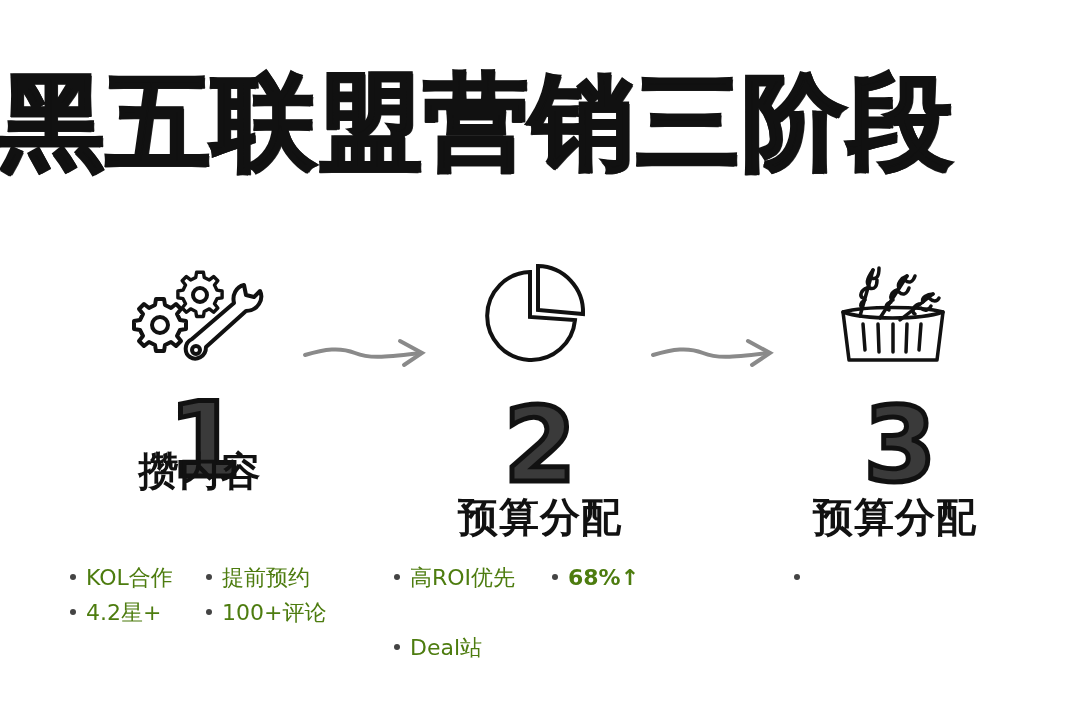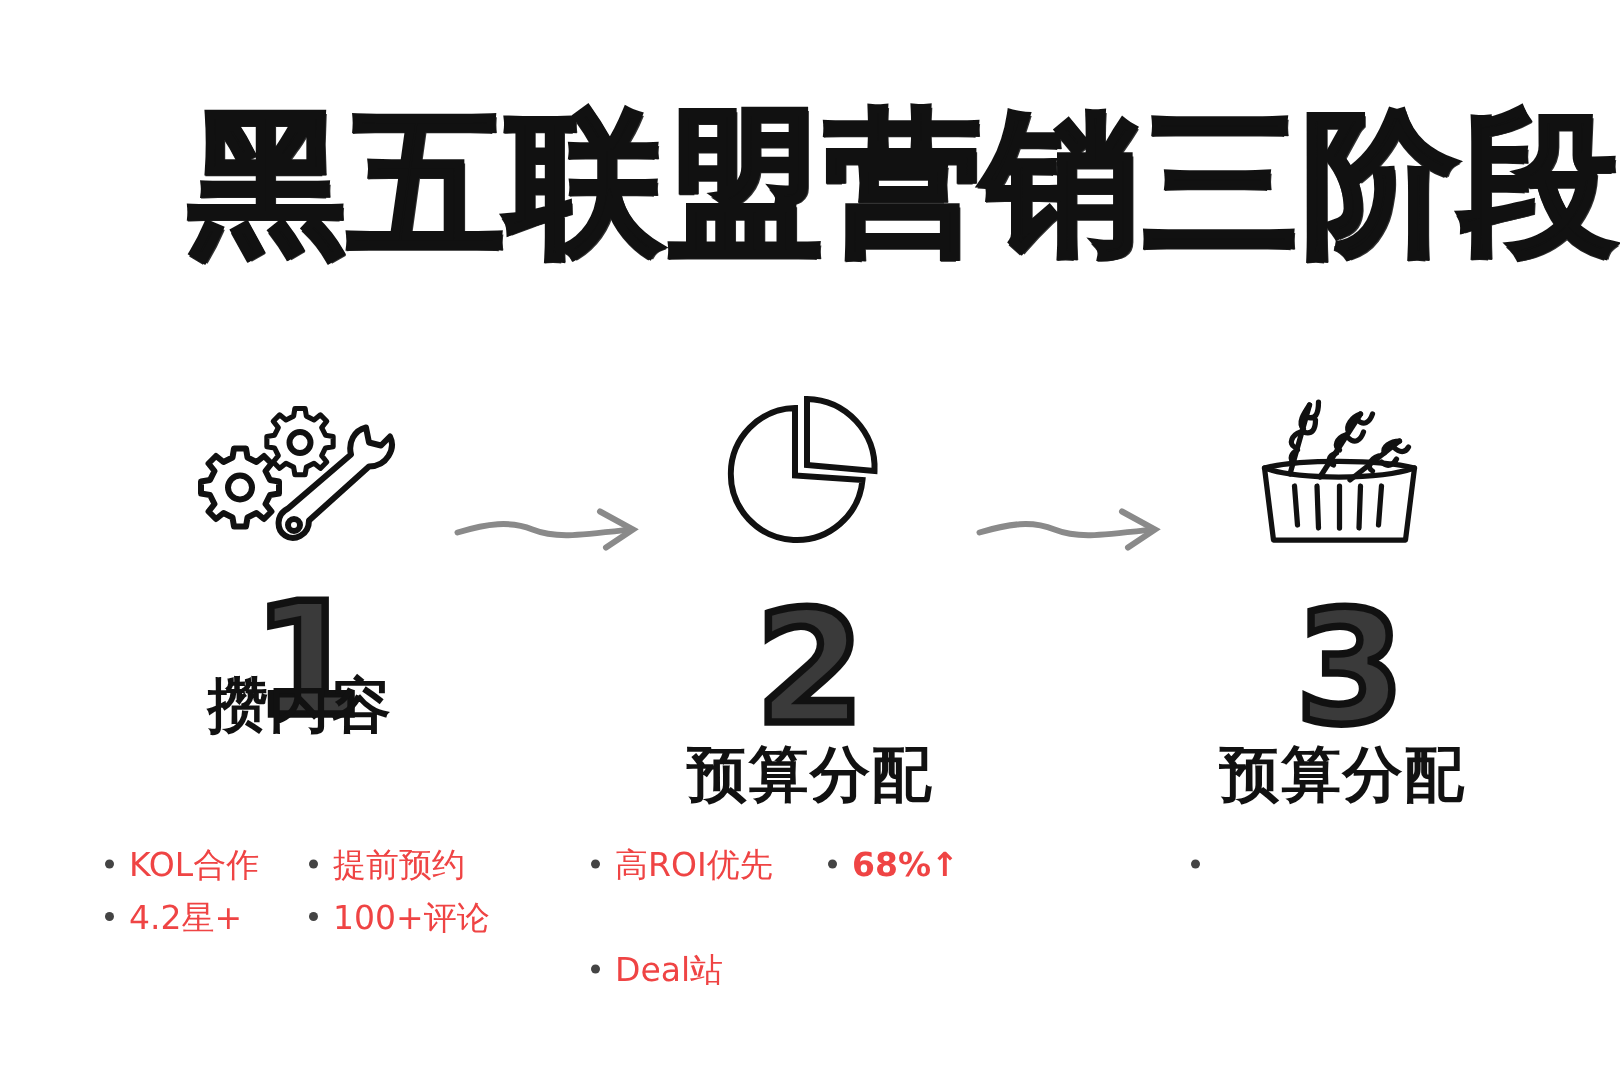--- a/index.html
+++ b/index.html
@@ -1,38 +1,38 @@
 <!DOCTYPE html>
 <html><head>
 <meta charset="utf-8">
 <style>
   html, body { margin: 0; padding: 0; }
   body {
     width: 1080px; height: 712px; background: #ffffff; position: relative; overflow: hidden;
     font-family: "DejaVu Sans", "Liberation Sans", sans-serif; color: #111;
   }
   .title {
-    position: absolute; left: 0; right: 0; top: 62px; text-align: right;
+    position: absolute; left: 0; right: 0; top: 62px; text-align: left;
     font-size: 104px; font-weight: 900; letter-spacing: 2px; line-height: 120px;
     color: #111;
     -webkit-text-stroke: 3px #111;
     text-shadow: 2px 1px 0 #333, -1px 2px 0 #222, 1px -1px 0 #444;
   }
   .icon { position: absolute; }
   .arrow { position: absolute; }
   .num {
     position: absolute; font-family: "DejaVu Sans", sans-serif; font-weight: 900;
     font-size: 104px; line-height: 104px; color: #3a3a3a;
     -webkit-text-stroke: 5px #111; text-align: center;
   }
   .stage-title {
     position: absolute; font-weight: 700; font-size: 40px; line-height: 46px;
     color: #111; text-align: center; letter-spacing: 1px;
   }
-  .bullets { position: absolute; font-size: 22px; line-height: 35px; color: #ef4444; }
+  .bullets { position: absolute; font-size: 22px; line-height: 35px; color: #4d7c0f; }
   .b { position: absolute; white-space: nowrap; }
   .b .dot { display: inline-block; width: 6px; height: 6px; border-radius: 50%; background: #444; vertical-align: middle; margin-right: 10px; position: relative; top: -2px; }
   .b.bold { font-weight: 700; text-align: right; }
 </style>
 </head>
 <body>
 
 <div class="title">黑五联盟营销三阶段</div>
 
 <svg class="icon" style="left:132px;top:265px" width="140" height="100" viewBox="0 0 140 100" fill="none" stroke="#111" stroke-width="4" stroke-linejoin="round">

